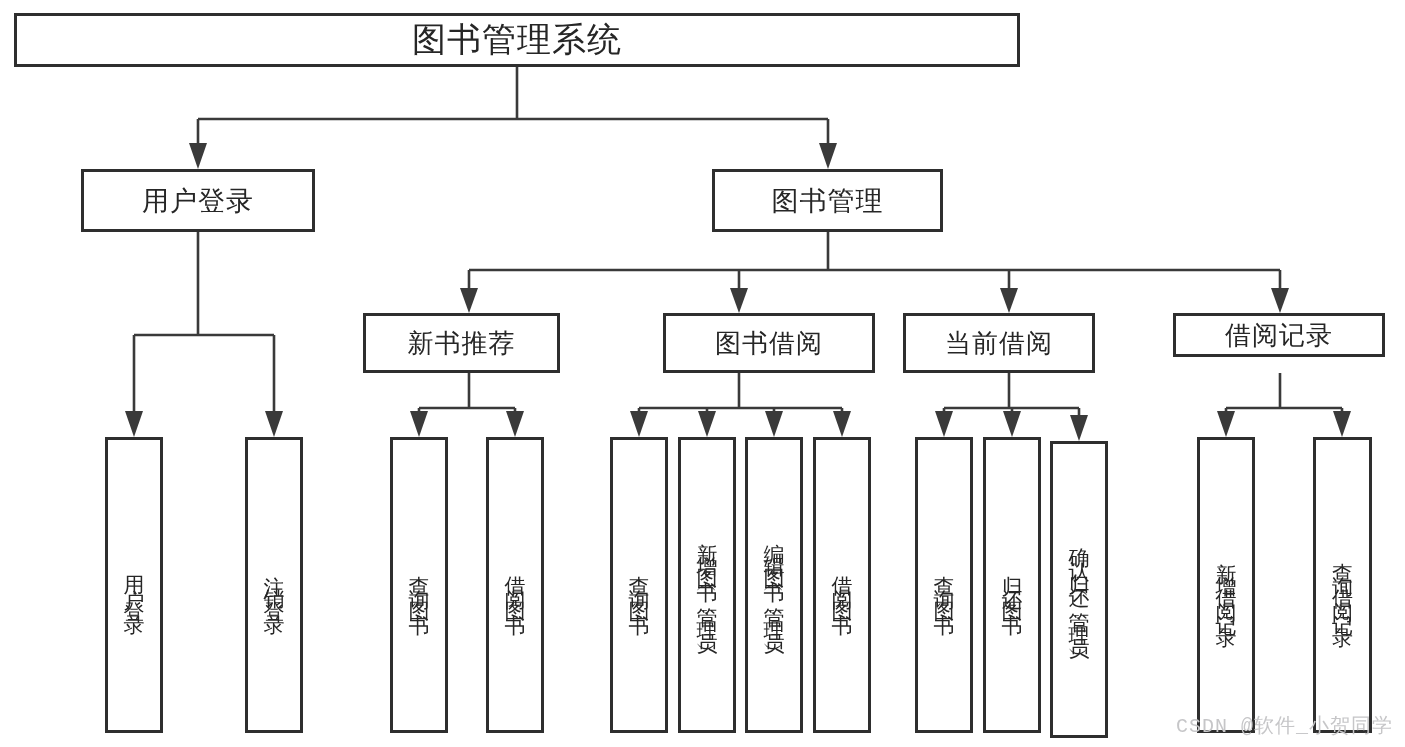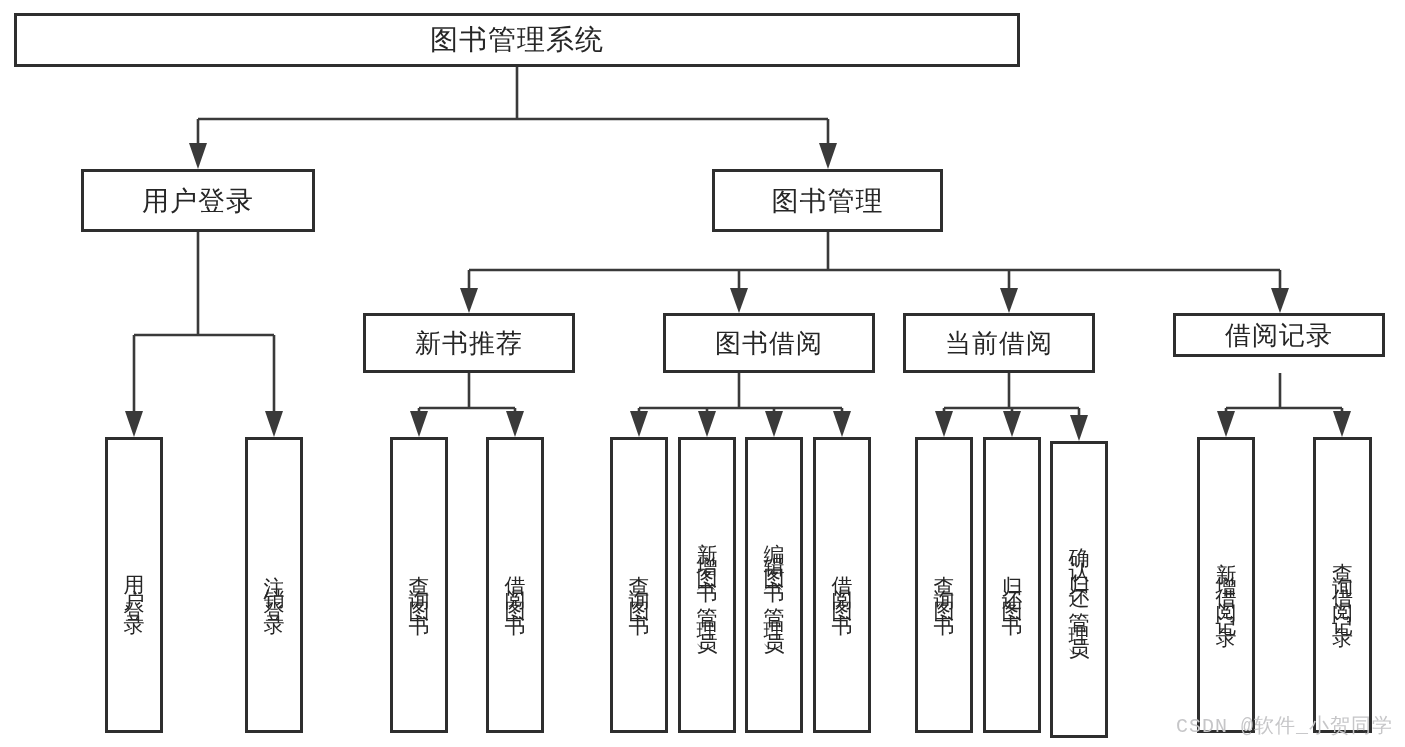--- a/index.html
+++ b/index.html
@@ -15,21 +15,21 @@
   }
   .connectors{position:absolute;left:0;top:0;z-index:1;}
   .connectors path{stroke:var(--line);stroke-width:2.6;fill:none;}
   .connectors polygon{fill:var(--line);stroke:none;}
   .node{
     position:absolute;z-index:2;background:var(--background);
     border:3px solid var(--border);color:var(--text);
     display:flex;align-items:center;justify-content:center;
   }
   .hnode{font-size:27px;letter-spacing:1px;}
-  .root{font-size:28px;}
+  .root{font-size:34px;}
   .vnode span{
     writing-mode:vertical-rl;text-orientation:mixed;
     font-size:21px;letter-spacing:0.62em;white-space:nowrap;
   }
   .watermark{
     position:absolute;right:12px;bottom:8px;z-index:3;
     font-size:20px;color:var(--watermark);letter-spacing:1px;
     pointer-events:none;
     font-family:Liberation Mono, monospace;
   }
@@ -98,21 +98,21 @@
     <span>图书管理系统</span>
   </div>
 
   <div class="node hnode" style="left:81px;top:169px;width:234px;height:63px;">
     <span>用户登录</span>
   </div>
   <div class="node hnode" style="left:712px;top:169px;width:231px;height:63px;">
     <span>图书管理</span>
   </div>
 
-  <div class="node hnode" style="left:363px;top:313px;width:212px;height:60px;font-size:26px;">
+  <div class="node hnode" style="left:363px;top:313px;width:197px;height:60px;font-size:26px;">
     <span>新书推荐</span>
   </div>
   <div class="node hnode" style="left:663px;top:313px;width:212px;height:60px;font-size:26px;">
     <span>图书借阅</span>
   </div>
   <div class="node hnode" style="left:903px;top:313px;width:192px;height:60px;font-size:26px;">
     <span>当前借阅</span>
   </div>
   <div class="node hnode" style="left:1173px;top:313px;width:212px;height:44px;font-size:26px;">
     <span>借阅记录</span>

